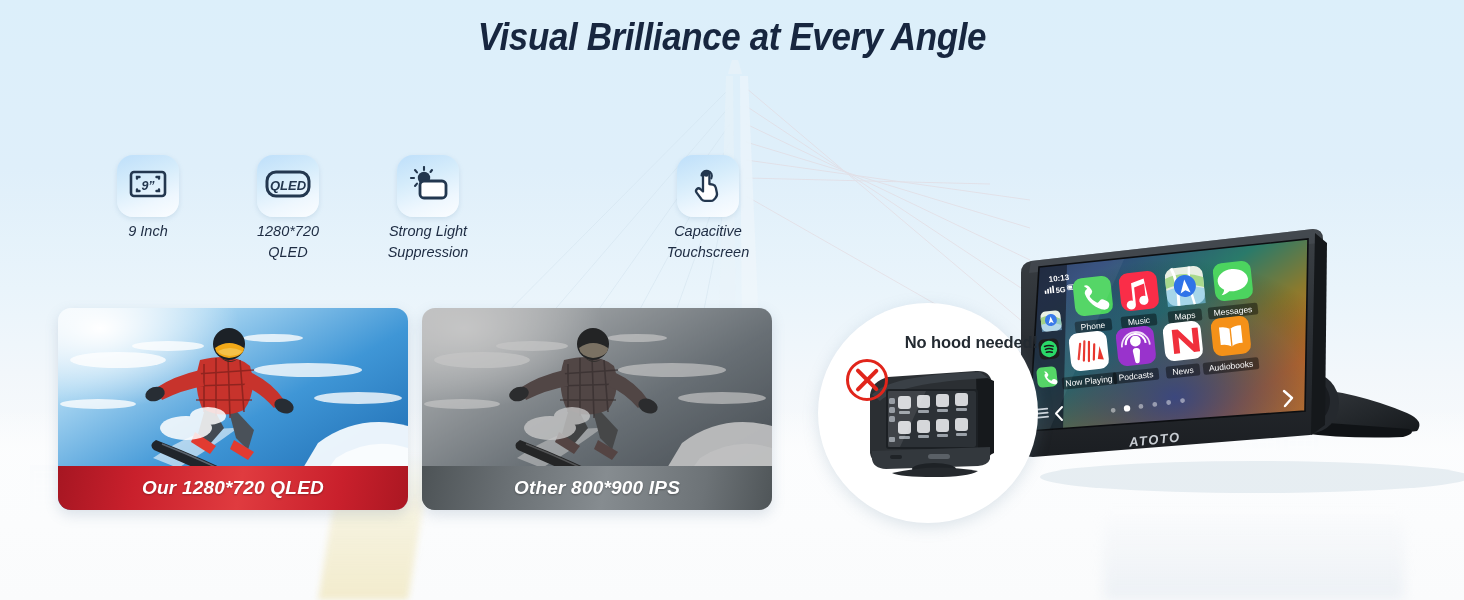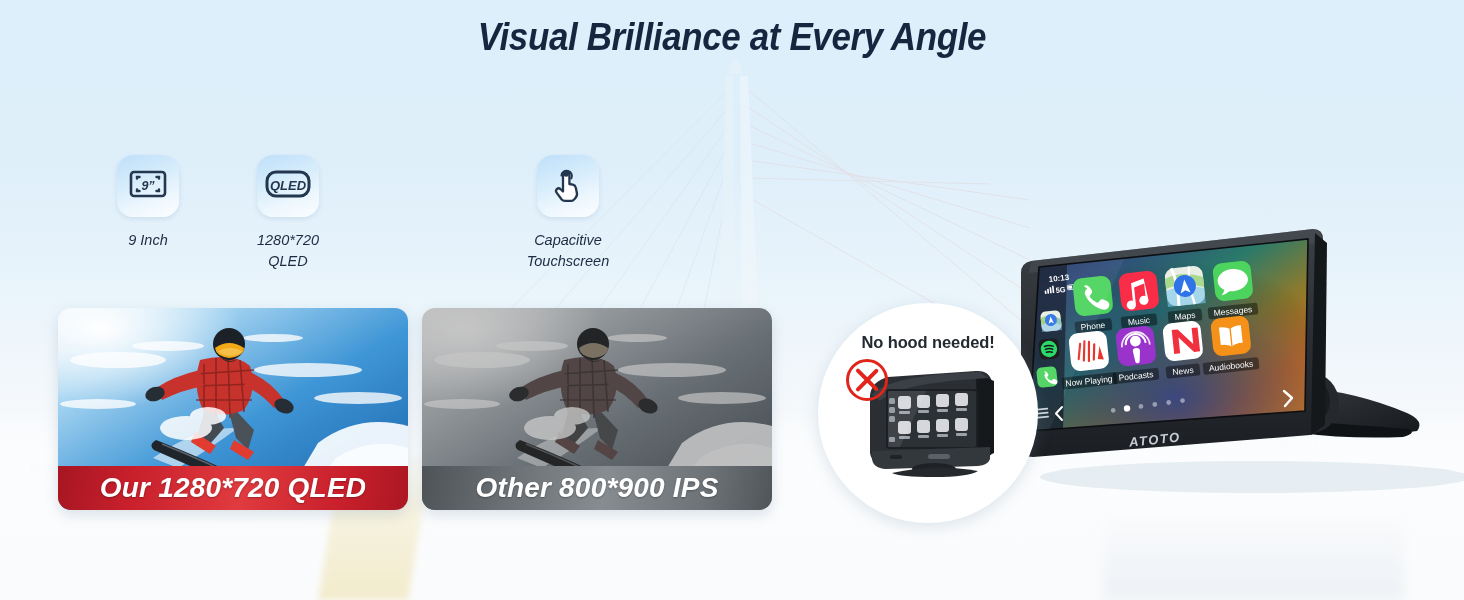--- a/index.html
+++ b/index.html
@@ -79,56 +79,56 @@
   }
   .feat { width:140px; text-align:center; }
   .feat-box {
     width:62px; height:62px; margin:0 auto;
     border-radius:16px;
     background:linear-gradient(160deg,#bedffa 0%, #d5ecfb 38%, #eef7fe 72%, #fbfdff 100%);
     box-shadow:0 2px 5px rgba(120,160,190,.22);
     display:flex; align-items:center; justify-content:center;
   }
   .feat-label {
-    margin-top:13px;
+    margin-top:4px;
     font-size:14.5px; font-style:italic;
     color:#1d2b42; line-height:1.45;
     font-family:"Liberation Sans", sans-serif;
   }
 
   
   .cmp { position:absolute; border-radius:13px; overflow:hidden; }
   .cmp-ours  { left:58px;  top:308px; width:350px; height:202px;
                box-shadow:0 5px 14px rgba(90,120,150,.20); }
   .cmp-other { left:422px; top:308px; width:350px; height:202px;
                box-shadow:0 5px 14px rgba(90,120,150,.20); }
 
   .snow { position:absolute; inset:0; }
   .cmp-other .snow { filter:saturate(.30) brightness(.80) contrast(.93); }
 
   .cmp-band {
     position:absolute; left:0; right:0; bottom:0; height:44px;
     display:flex; align-items:center; justify-content:center;
-    color:#fff; font-size:28px; font-weight:bold; font-style:italic;
+    color:#fff; font-size:19px; font-weight:bold; font-style:italic;
     letter-spacing:.2px;
     text-shadow:0 1px 2px rgba(0,0,0,.30);
   }
   .band-red  { background:linear-gradient(100deg,#a61622 0%, #c9202c 22%, #e03b3f 52%, #c9202c 80%, #ab1722 100%); }
   .band-gray { background:linear-gradient(100deg,#4d5356 0%, #6a7074 25%, #868c90 52%, #6d7377 80%, #4f5558 100%); }
 
   
   .hood-circle {
     position:absolute; left:818px; top:303px; width:220px; height:220px;
     border-radius:50%;
     background:#ffffff;
     box-shadow:0 4px 16px rgba(110,140,165,.22);
     z-index:5;
   }
   .hood-text {
-    position:absolute; top:30px; left:0; right:0; text-align:center;
+    position:absolute; top:30px; left:0; right:0; text-align:right;
     font-size:16.5px; font-weight:bold; color:#232a31;
     letter-spacing:-.1px;
   }
   .hood-dev { position:absolute; left:30px; top:62px; width:160px; height:112px; }
   .x-mark {
     position:absolute; left:28px; top:56px; width:42px; height:42px;
     border:3.5px solid #e1251b; border-radius:50%;
     z-index:3;
   }
   .x-mark::before, .x-mark::after {
@@ -218,20 +218,38 @@
         <span>
           <svg width="46" height="28" viewBox="0 0 46 28">
             <rect x="2" y="2" width="42" height="24" rx="9" fill="none" stroke="#23374f" stroke-width="3"></rect>
             <text x="23" y="19.5" font-family="Liberation Sans, sans-serif" font-size="13" font-weight="bold" font-style="italic" fill="#23374f" text-anchor="middle">QLED</text>
           </svg>
         </span>
       </div>
       <div class="feat-label">1280*720<br>QLED</div>
     </div>
 
+    <div class="feat">
+      <div class="feat-box">
+        <span>
+          <svg width="42" height="36" viewBox="0 0 42 36">
+            <circle cx="17" cy="12" r="6.2" fill="#23374f"></circle>
+            <g stroke="#23374f" stroke-width="2.1" stroke-linecap="round">
+              <line x1="17" y1="1" x2="17" y2="4"></line>
+              <line x1="8" y1="4" x2="10" y2="6.4"></line>
+              <line x1="4" y1="12" x2="7" y2="12"></line>
+              <line x1="8" y1="20" x2="10" y2="17.6"></line>
+              <line x1="25" y1="4" x2="23.5" y2="6"></line>
+            </g>
+            <rect x="13" y="15" width="26" height="17" rx="4" fill="#ffffff" stroke="#23374f" stroke-width="2.8"></rect>
+          </svg>
+        </span>
+      </div>
+      <div class="feat-label">Strong Light<br>Suppression</div>
+    </div>
 
     <div class="feat">
     </div>
 
     <div class="feat">
       <div class="feat-box">
         <span>
           <svg width="36" height="38" viewBox="0 0 36 38">
             <path d="M13 20 L13 9.5 a3.2 3.2 0 0 1 6.4 0 L19.4 19
                      l3.4 .7 a4 4 0 0 1 3 3 l1.1 5.4

